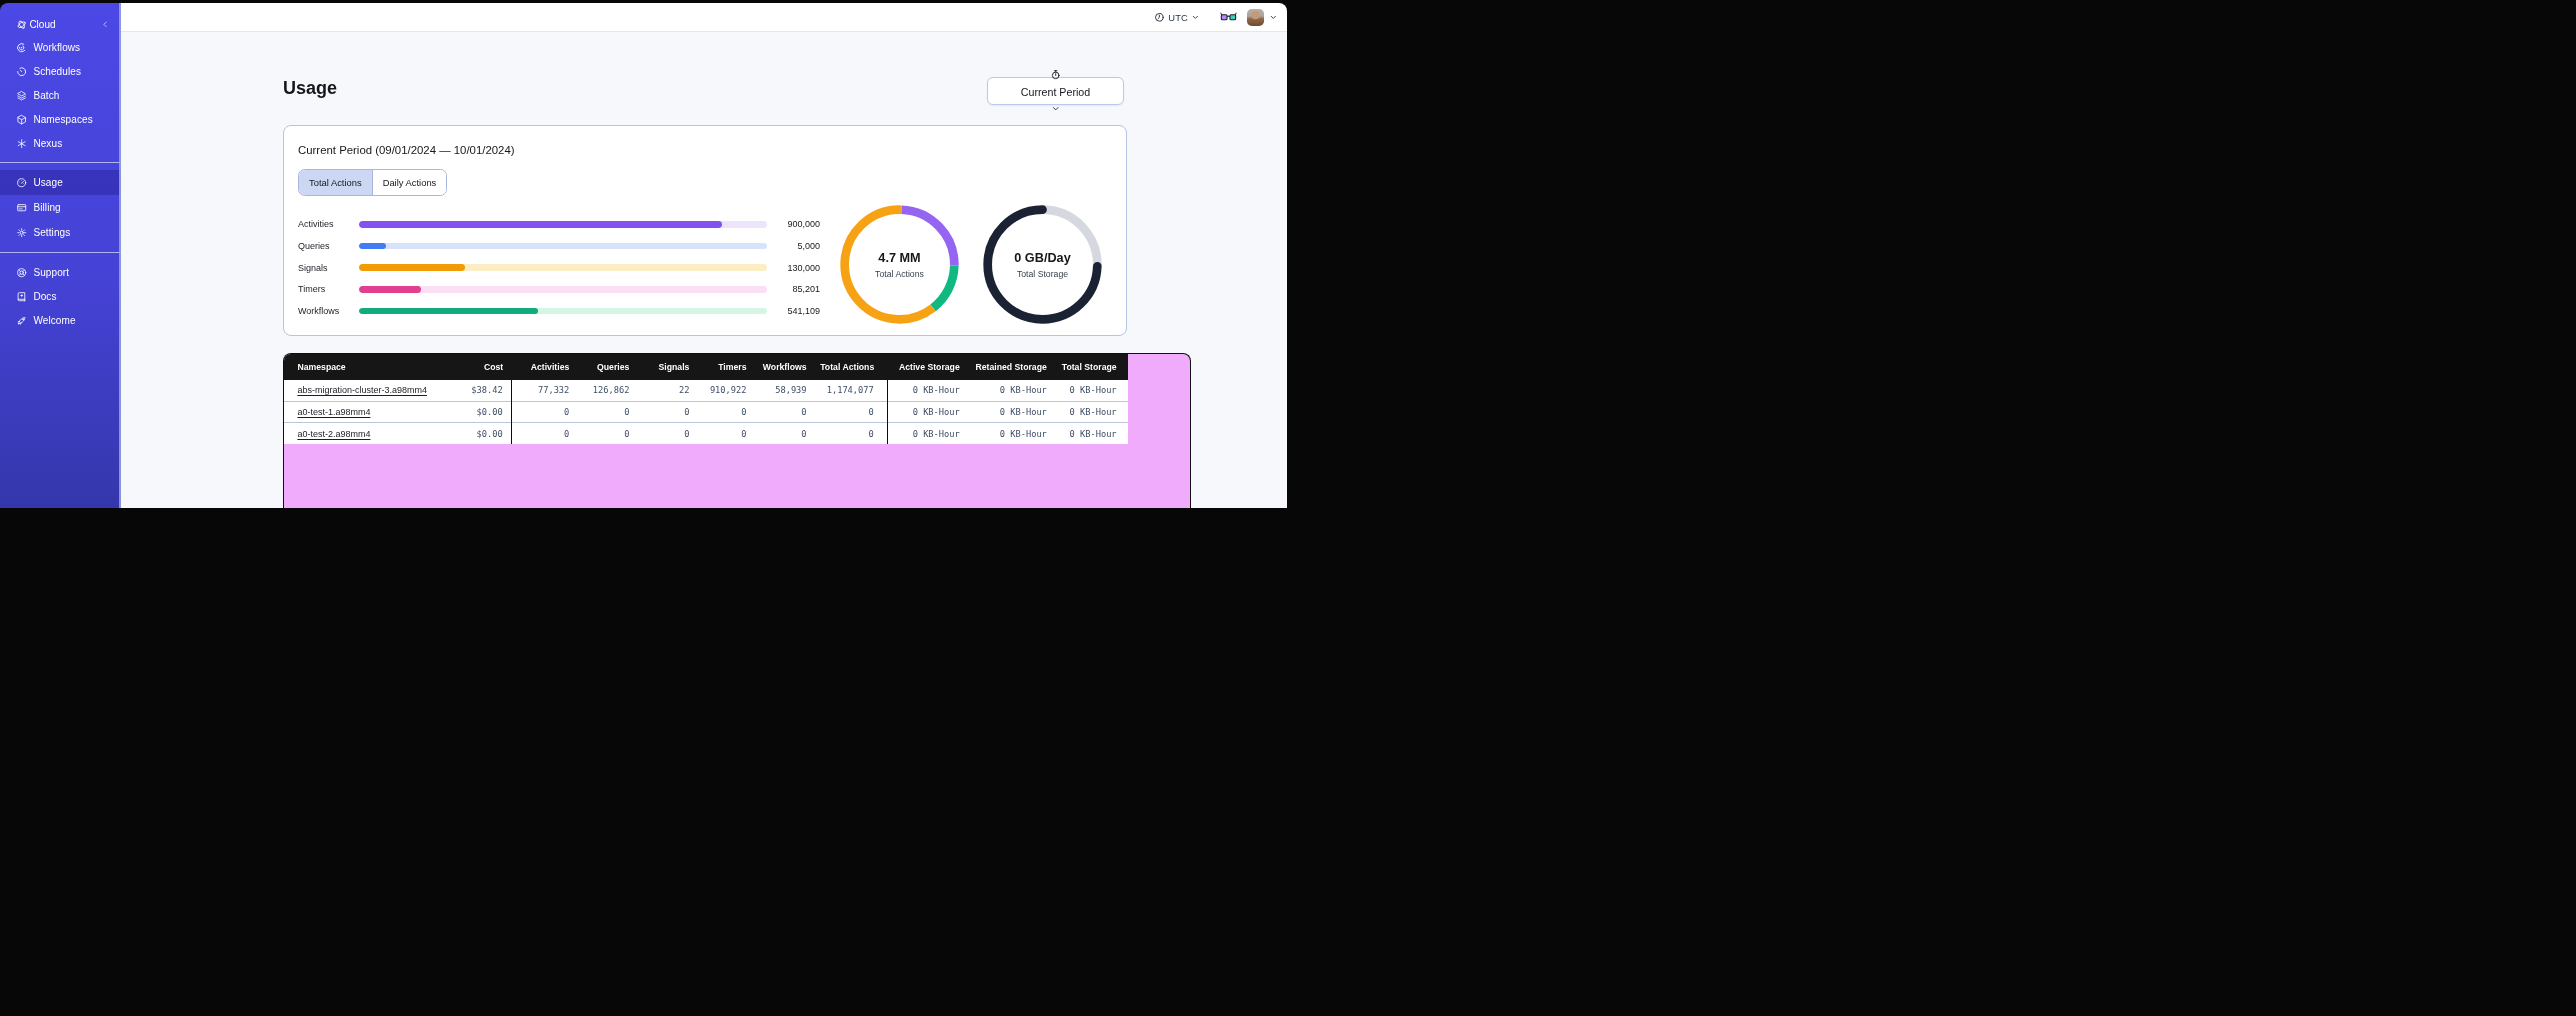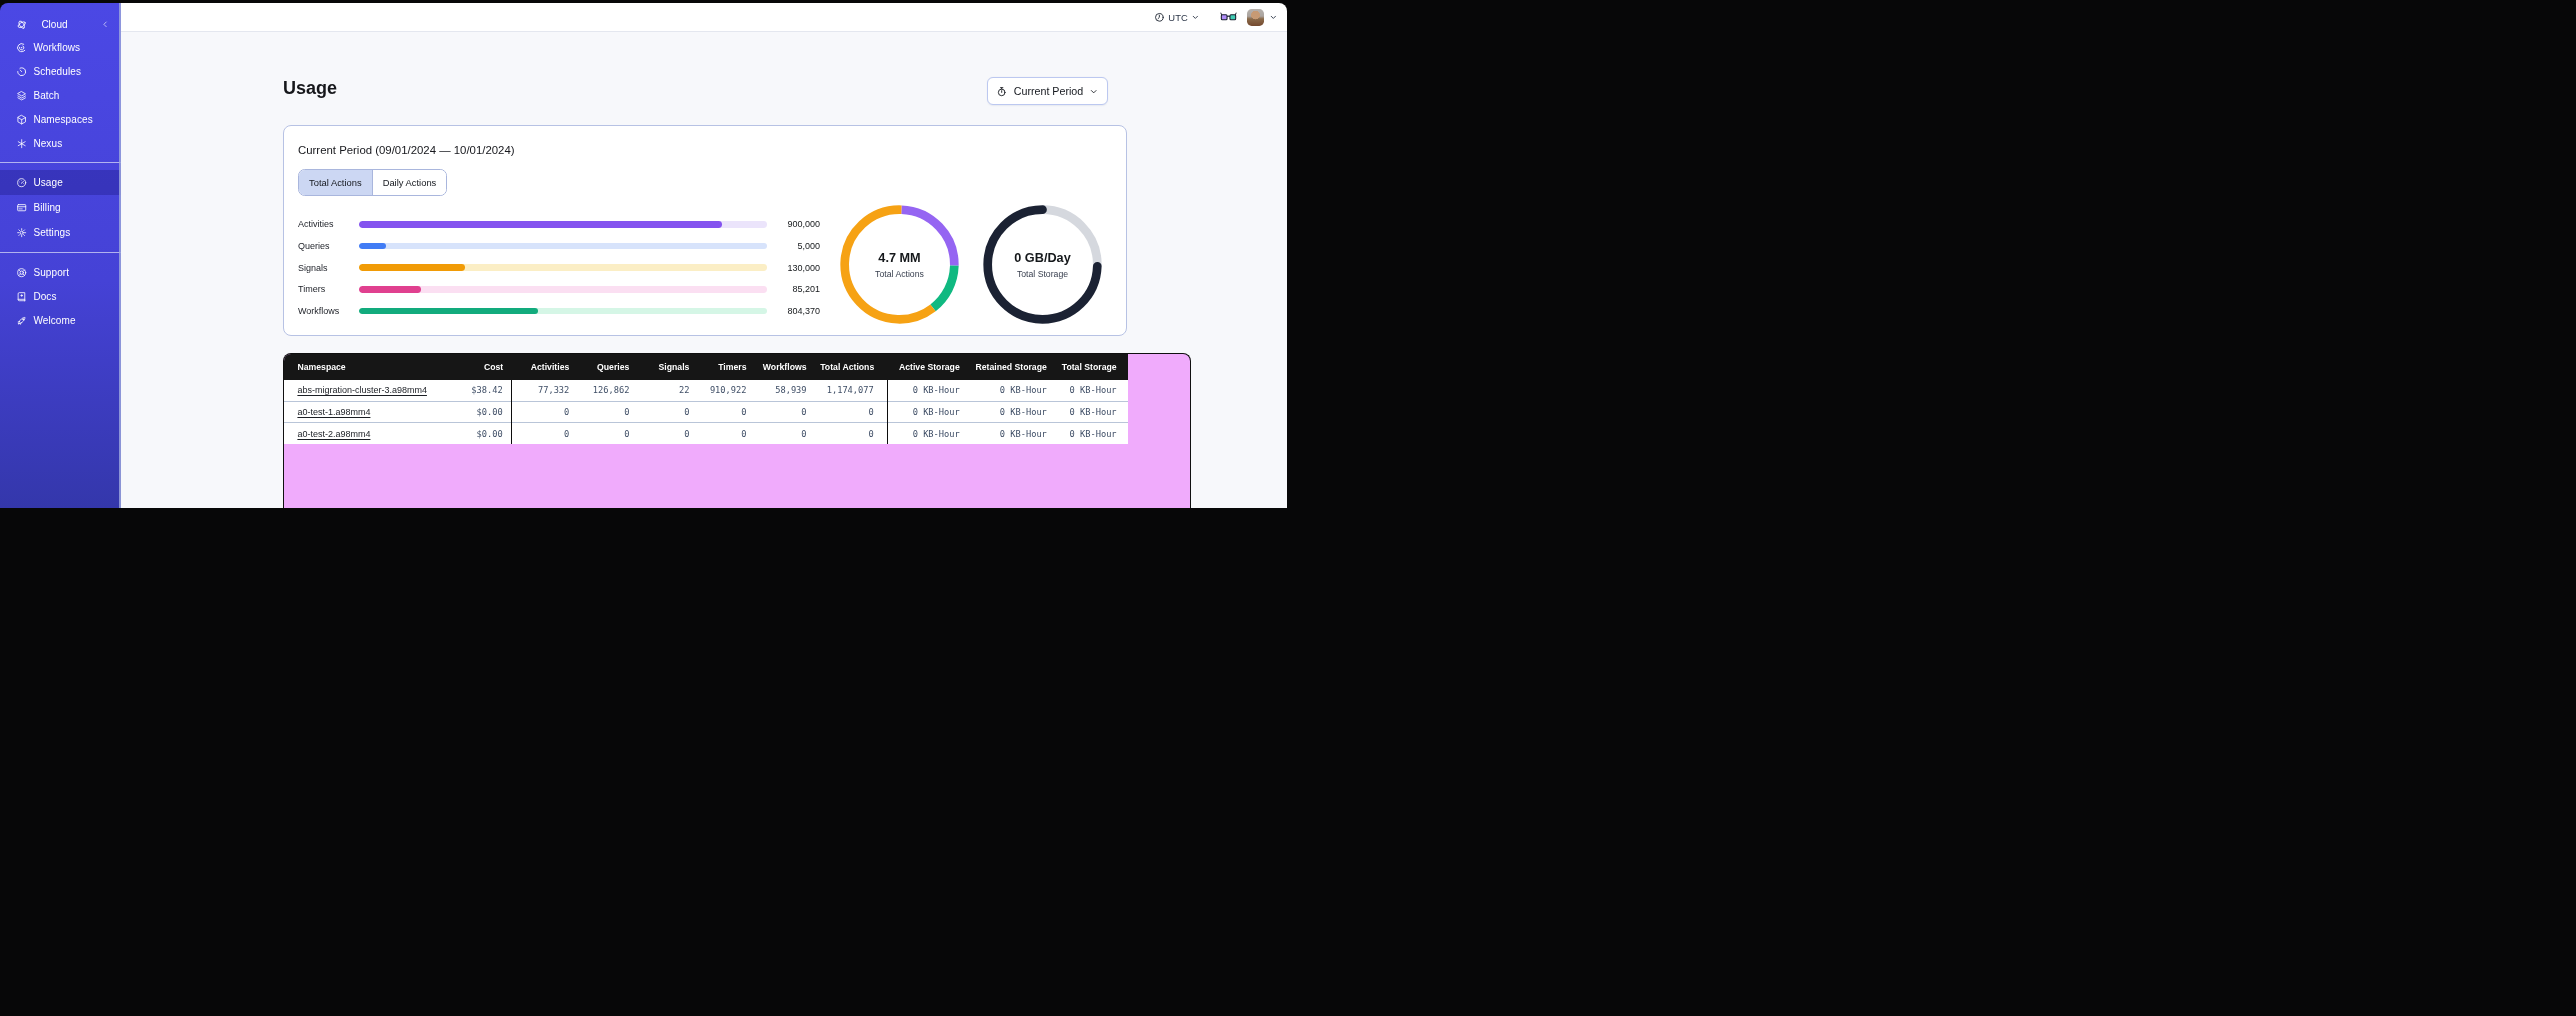--- a/index.html
+++ b/index.html
@@ -5,21 +5,21 @@
   * { margin:0; padding:0; box-sizing:border-box; }
   html,body { width:1288px; height:508px; background:#070708; font-family:"Liberation Sans", sans-serif; }
   .window { position:absolute; top:3.4px; left:0; width:1287px; height:505px; }
 
   
   .sidebar { position:absolute; left:0; top:0; bottom:0; width:121px;
     background:linear-gradient(180deg,#4b48e5 0%, #4542d6 55%, #3437ab 100%);
     border-top-left-radius:8px; overflow:hidden; }
   .sidebar::after { content:""; position:absolute; top:0; bottom:0; right:0; width:2px; background:#9aa4dc; opacity:.85; }
   .brand-row { display:flex; align-items:center; height:23px; margin-top:9.4px; padding:0 9.4px 0 16px; color:#fff; }
-  .brand-label { font-size:10px; margin-left:14px; flex:1; }
+  .brand-label { font-size:10px; margin-left:2px; flex:1; }
   .collapse-btn { width:12px; height:12px; display:flex; align-items:center; justify-content:center; cursor:pointer; }
   .sb-item { display:flex; align-items:center; height:24px; padding-left:16px; color:#fff; text-decoration:none; cursor:pointer; }
   .sb-item .sb-label { font-size:10px; margin-left:6px; letter-spacing:0.1px; }
   .sb-ico { width:11.4px; height:11.4px; display:inline-flex; align-items:center; justify-content:center; color:#fff; }
   .sb-item.active { background:rgba(10,8,95,.26); height:22px; }
   .sb-divider { height:0.7px; background:rgba(235,238,250,.65); margin:6.7px 0 6.7px 0; }
   .grp2 .sb-item { height:25px; }
 
   
   .topbar { position:absolute; left:121px; right:0; top:0; height:29px; background:#ffffff;
@@ -30,23 +30,23 @@
   .glasses-btn { margin-left:20px; display:flex; align-items:center; cursor:pointer; }
   .avatar-group { display:flex; align-items:center; gap:5.4px; margin-left:9.4px; cursor:pointer; }
   .avatar { width:17px; height:17px; border-radius:4.7px;
     background:
       radial-gradient(circle at 50% 36%, #c79a74 0 31%, rgba(0,0,0,0) 32%),
       linear-gradient(180deg,#b6b1ad 0%, #aba49f 42%, #8a6a4a 58%, #74492f 100%); }
 
   
   .content { position:absolute; left:121px; right:0; top:29px; bottom:0; background:#f7f8fb; overflow:hidden; }
   .page-title { position:absolute; left:162px; top:46px; font-size:18px; font-weight:700; color:#16171b; }
-  .period-btn { position:absolute; top:45px; left:866px; width:121px; height:28px; background:#fff;
+  .period-btn { position:absolute; top:45px; left:866px; width:137px; height:28px; background:#fff;
     border:1.3px solid #bcc8f0; border-radius:6px; display:flex; align-items:center; justify-content:center; gap:6px;
-    box-shadow:0 0.7px 1.3px rgba(40,60,120,.08); cursor:pointer; }
+    box-shadow:0 0.7px 1.3px rgba(40,60,120,.08); cursor:pointer;flex-direction:column; }
   .period-btn .pb-label { font-size:10.7px; color:#15181e; font-weight:500; }
 
   
   .panel { position:absolute; left:162px; top:93px; width:844px; height:211px; background:#fff;
     border:1.3px solid #b7c2e4; border-radius:8px; }
   .panel-title { position:absolute; left:14px; top:18px; font-size:11.4px; font-weight:500; color:#17181d; }
   .tabs { position:absolute; left:14px; top:43px; display:inline-flex; border:1.3px solid #a9b6dd; border-radius:6.7px; overflow:hidden; background:#fff; }
   .tab { height:25px; display:flex; align-items:center; padding:0 10px; font-size:9.4px; font-weight:500; color:#15181e; cursor:pointer; background:#fff; }
   .tab.active { background:#ccd7f3; border-right:1.3px solid #a9b6dd; }
 
@@ -307,21 +307,21 @@
             <div class="bar-track" style="background: rgb(251, 223, 242);">
               <div class="bar-fill" style="background: rgb(224, 64, 143); width: 15.2%;"></div>
             </div>
             <div class="bar-value">85,201</div>
           </div>
           <div class="bar-row">
             <div class="bar-label">Workflows</div>
             <div class="bar-track" style="background: rgb(213, 246, 230);">
               <div class="bar-fill" style="background: rgb(18, 171, 125); width: 43.8%;"></div>
             </div>
-            <div class="bar-value">804,370</div>
+            <div class="bar-value">541,109</div>
           </div>
         </div>
 
       <div class="donut d1">
         <svg viewBox="0 0 190 190" id="donut-0">
             <circle cx="95" cy="95" r="82" fill="none" stroke="#9565f2" stroke-width="13" stroke-linecap="butt" stroke-dasharray="127.25963521161533 515.221195188726" stroke-dashoffset="0" transform="rotate(-88 95 95)"></circle>
             <circle cx="95" cy="95" r="82" fill="none" stroke="#10b981" stroke-width="13" stroke-linecap="butt" stroke-dasharray="73.16140971679908 515.221195188726" stroke-dashoffset="-127.25963521161533" transform="rotate(-88 95 95)"></circle>
             <circle cx="95" cy="95" r="82" fill="none" stroke="#f6a214" stroke-width="13" stroke-linecap="butt" stroke-dasharray="314.8001502603116 515.221195188726" stroke-dashoffset="-200.42104492841443" transform="rotate(-88 95 95)"></circle>
           </svg>
         <div class="donut-center">

